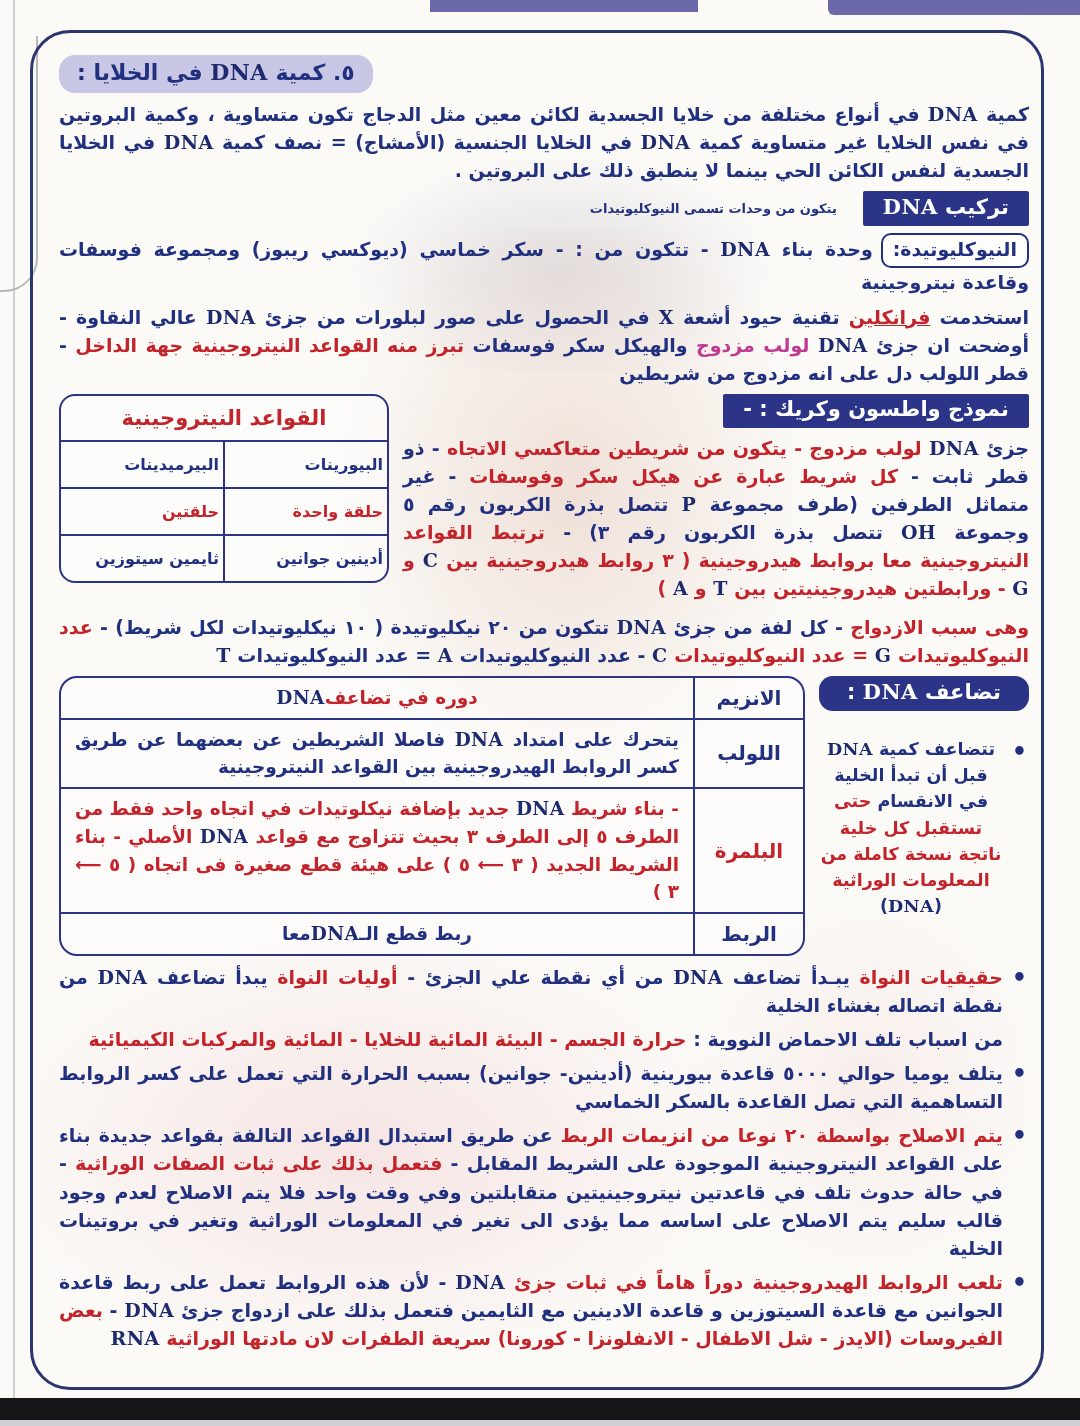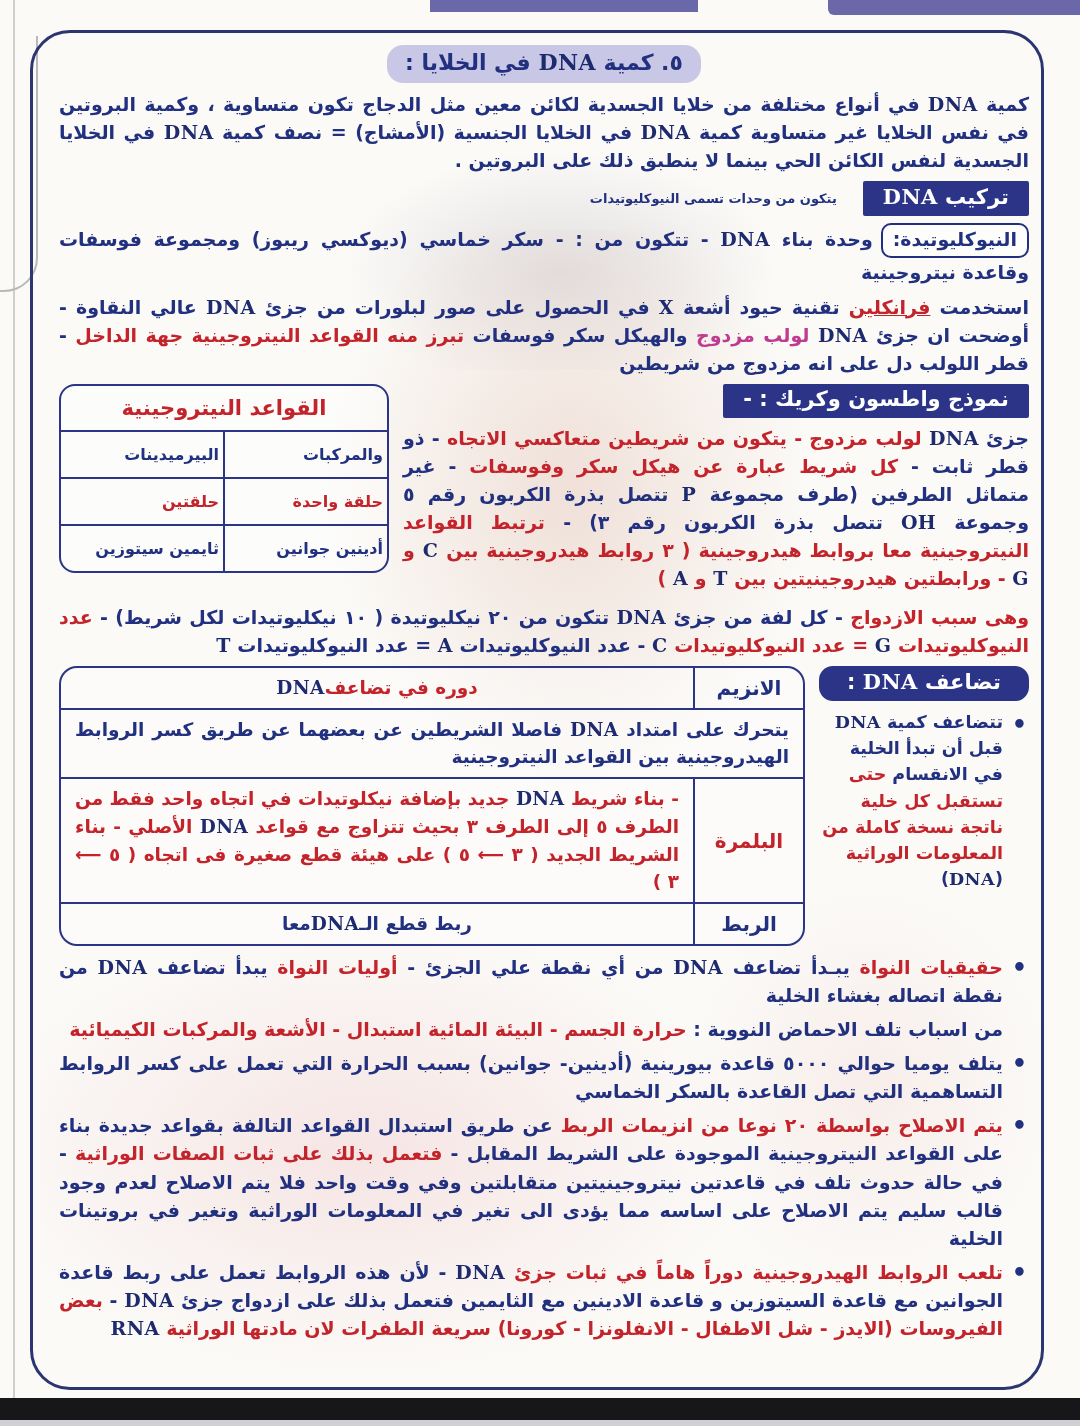--- a/index.html
+++ b/index.html
@@ -48,21 +48,21 @@
   
   .txt{font-size:19px;line-height:1.48;text-align:justify;margin:3px 0;color:var(--blue);}
   .seg-b{color:var(--blue);}
   .seg-r{color:var(--red);}
   .seg-m{color:var(--magenta);}
   .seg-rl{color:var(--red);text-decoration:underline;}
   .seg-w{color:#ffffff;}
   .seg-L{font-family:"DejaVu Serif","Liberation Serif",serif;color:#1d2a6e;font-weight:600;letter-spacing:.4px;}
   .seg-Lw{font-family:"DejaVu Serif","Liberation Serif",serif;color:#ffffff;font-weight:600;letter-spacing:.4px;}
 
-  .title-row{text-align:center;margin:0 0 4px;}
+  .title-row{text-align:left;margin:10px 0 4px;}
   .lav-pill{display:inline-block;background:var(--lav);color:var(--blue);
     border-radius:16px;padding:4px 18px 8px;font-size:22px;}
   .pill{display:inline-block;background:var(--navy);color:#fff;
     border-radius:2px;padding:3px 20px 7px;font-size:21px;}
   .pill-block{display:block;text-align:center;border-radius:14px;}
   .inline-row{display:flex;align-items:center;gap:26px;margin:4px 0;}
   .inline-row .tail{font-size:13px;color:var(--blue);}
 
   .label-box{display:inline-block;border:2.5px solid var(--blue);border-radius:10px;
     padding:0 10px 3px;color:var(--blue);font-size:19px;margin-left:8px;
@@ -85,21 +85,21 @@
   .etable{flex:1;border:2.5px solid var(--navy);border-radius:18px;overflow:hidden;
     background:rgba(255,255,255,.3);align-self:flex-start;}
   .erow{display:flex;border-top:2px solid var(--navy);}
   .erow:first-child{border-top:none;}
   .ename{width:110px;display:flex;align-items:center;justify-content:center;
     font-size:20px;border-left:2px solid var(--navy);padding:6px;flex-shrink:0;}
   .erole{flex:1;padding:6px 14px;font-size:18.5px;line-height:1.5;text-align:justify;}
   .erole.center{text-align:center;display:flex;align-items:center;justify-content:center;}
 
   .sidebar{width:210px;flex-shrink:0;}
-  .side-txt{font-size:17.5px;line-height:1.5;text-align:right;margin-top:8px;}
+  .side-txt{font-size:17.5px;line-height:1.5;text-align:center;margin-top:25px;}
 
   .bullet{position:relative;padding-right:26px;}
   .bullet::before{content:"•";position:absolute;right:2px;top:-2px;
     color:var(--blue);font-size:24px;}
   .indent{padding-right:26px;}
 
   
   .logo{margin-top:auto;display:flex;flex-direction:column;align-items:center;padding-top:2px;}
 </style>
 </head>
@@ -134,21 +134,21 @@
     <p class="txt"><span class="seg-b">استخدمت </span><span class="seg-rl">فرانكلين</span><span class="seg-b"> تقنية حيود أشعة </span><span class="seg-L">X</span><span class="seg-b"> في الحصول على صور لبلورات من جزئ </span><span class="seg-L">DNA</span><span class="seg-b"> عالي النقاوة - أوضحت ان جزئ </span><span class="seg-L">DNA</span><span class="seg-b"> </span><span class="seg-m">لولب مزدوج</span><span class="seg-b"> والهيكل سكر فوسفات </span><span class="seg-r">تبرز منه القواعد النيتروجينية جهة الداخل</span><span class="seg-b"> - قطر اللولب دل على انه مزدوج من شريطين</span></p>
 
     <div class="two-col">
       <div class="watson-col">
         <div><span class="pill"><span class="seg-w">نموذج واطسون وكريك : -</span></span></div>
         <p class="txt"><span class="seg-b">جزئ </span><span class="seg-L">DNA</span><span class="seg-b"> </span><span class="seg-r">لولب مزدوج - يتكون من شريطين متعاكسي الاتجاه</span><span class="seg-b"> - ذو قطر ثابت - </span><span class="seg-r">كل شريط عبارة عن هيكل سكر وفوسفات</span><span class="seg-b"> - غير متماثل الطرفين (طرف مجموعة </span><span class="seg-L">P</span><span class="seg-b"> تتصل بذرة الكربون رقم ٥ وجموعة </span><span class="seg-L">OH</span><span class="seg-b"> تتصل بذرة الكربون رقم ٣) - </span><span class="seg-r">ترتبط القواعد النيتروجينية معا بروابط هيدروجينية</span><span class="seg-r"> ( ٣ روابط هيدروجينية بين </span><span class="seg-L">C</span><span class="seg-r"> و </span><span class="seg-L">G</span><span class="seg-r"> - ورابطتين هيدروجينيتين بين </span><span class="seg-L">T</span><span class="seg-r"> و </span><span class="seg-L">A</span><span class="seg-r"> )</span></p>
       </div>
       <div class="btable">
         <div class="bt-title">القواعد النيتروجينية</div>
         <div class="trow">
-          <div class="cell c-blue">والمركبات</div>
+          <div class="cell c-blue">البيورينات</div>
           <div class="cell c-blue">البيرميدينات</div>
         </div>
         <div class="trow">
           <div class="cell c-red">حلقة واحدة</div>
           <div class="cell c-red">حلقتين</div>
         </div>
         <div class="trow">
           <div class="cell c-blue">أدينين جوانين</div>
           <div class="cell c-blue">ثايمين سيتوزين</div>
         </div>
@@ -164,41 +164,42 @@
       </div>
       <div class="etable">
         <div class="erow">
           <div class="ename c-blue">الانزيم</div>
           <div class="erole center">
               <span class="seg-r">دوره في تضاعف </span>
               <span class="seg-L">DNA</span>
             </div>
         </div>
         <div class="erow">
+          <div class="ename c-blue">اللولب</div>
           <div class="erole"><span class="seg-b">يتحرك على امتداد </span><span class="seg-L">DNA</span><span class="seg-b"> فاصلا الشريطين عن بعضهما عن طريق كسر الروابط الهيدروجينية بين القواعد النيتروجينية</span></div>
         </div>
         <div class="erow">
           <div class="ename c-red">البلمرة</div>
           <div class="erole"><span class="seg-r">- بناء شريط </span><span class="seg-L">DNA</span><span class="seg-r"> جديد بإضافة نيكلوتيدات في اتجاه واحد فقط من الطرف ٥ إلى الطرف ٣ بحيث تتزاوج مع قواعد </span><span class="seg-L">DNA</span><span class="seg-r"> الأصلي - بناء الشريط الجديد ( ٣ ⟵ ٥ ) على هيئة قطع صغيرة فى اتجاه ( ٥ ⟵ ٣ )</span></div>
         </div>
         <div class="erow">
           <div class="ename c-blue">الربط</div>
           <div class="erole center">
               <span class="seg-b">ربط قطع الـ </span>
               <span class="seg-L">DNA</span>
               <span class="seg-b"> معا</span>
             </div>
         </div>
       </div>
     </div>
 
     <p class="txt bullet"><span class="seg-r">حقيقيات النواة</span><span class="seg-b"> يبـدأ تضاعف </span><span class="seg-L">DNA</span><span class="seg-b"> من أي نقطة علي الجزئ - </span><span class="seg-r">أوليات النواة</span><span class="seg-b"> يبدأ تضاعف </span><span class="seg-L">DNA</span><span class="seg-b"> من نقطة اتصاله بغشاء الخلية</span></p>
 
 
-    <p class="txt indent"><span class="seg-b">من اسباب تلف الاحماض النووية : </span><span class="seg-r">حرارة الجسم - البيئة المائية استبدال - الأشعة والمركبات الكيميائية</span></p>
+    <p class="txt indent"><span class="seg-b">من اسباب تلف الاحماض النووية : </span><span class="seg-r">حرارة الجسم - البيئة المائية للخلايا - المائية والمركبات الكيميائية</span></p>
     <p class="txt bullet"><span class="seg-b">يتلف يوميا حوالي ٥٠٠٠ قاعدة بيورينية (أدينين- جوانين) بسبب الحرارة التي تعمل على كسر الروابط التساهمية التي تصل القاعدة بالسكر الخماسي</span></p>
     <p class="txt bullet"><span class="seg-r">يتم الاصلاح بواسطة ٢٠ نوعا من انزيمات الربط</span><span class="seg-b"> عن طريق استبدال القواعد التالفة بقواعد جديدة بناء على القواعد النيتروجينية الموجودة على الشريط المقابل - </span><span class="seg-r">فتعمل بذلك على ثبات الصفات الوراثية</span><span class="seg-b"> - في حالة حدوث تلف في قاعدتين نيتروجينيتين متقابلتين وفي وقت واحد فلا يتم الاصلاح لعدم وجود قالب سليم يتم الاصلاح على اساسه مما يؤدى الى تغير في المعلومات الوراثية وتغير في بروتينات الخلية</span></p>
     <p class="txt bullet"><span class="seg-r">تلعب الروابط الهيدروجينية دوراً هاماً في ثبات جزئ </span><span class="seg-L">DNA</span><span class="seg-b"> - لأن هذه الروابط تعمل على ربط قاعدة الجوانين مع قاعدة السيتوزين و قاعدة الادينين مع الثايمين فتعمل بذلك على ازدواج جزئ </span><span class="seg-L">DNA</span><span class="seg-b"> - </span><span class="seg-r">بعض الفيروسات (الايدز - شل الاطفال - الانفلونزا - كورونا) سريعة الطفرات لان مادتها الوراثية </span><span class="seg-L">RNA</span></p>
 
     <div class="logo">
       
       
     </div>
 
   </div>

